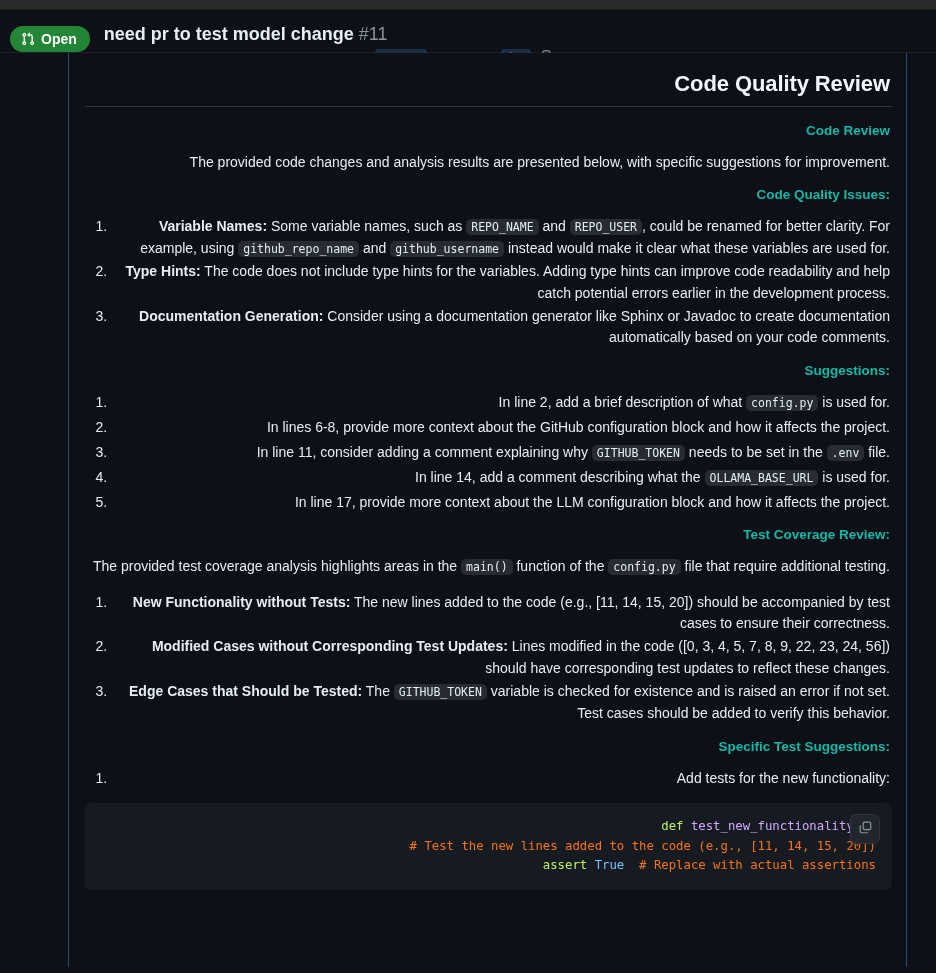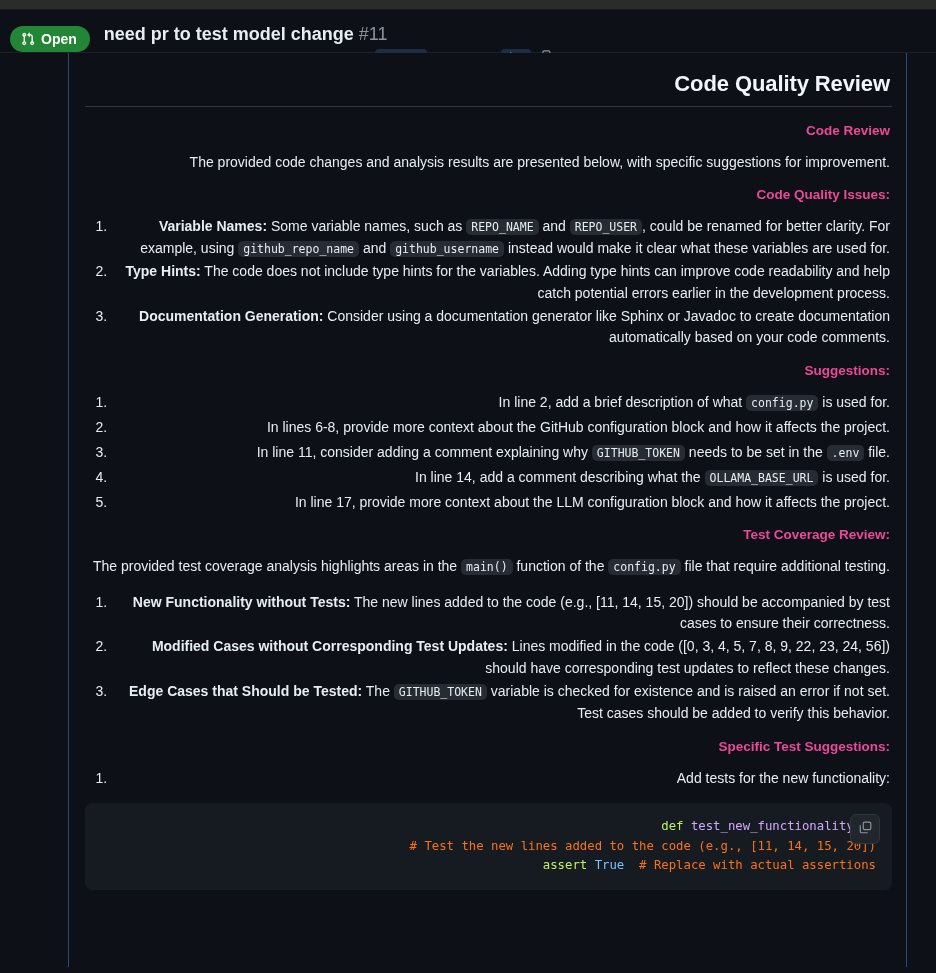--- a/index.html
+++ b/index.html
@@ -136,21 +136,21 @@
   .title-rule {
     height: 1px;
     background: #30363d;
     margin: 0 0 16px 0;
     width: 807px;
   }
   .h-strong {
     font-size: 13.5px;
     font-weight: 700;
     margin: 0 0 14px 0;
-    color: #ec4899;
+    color: #14b8a6;
   }
   p.para {
     font-size: 14px;
     line-height: 1.52;
     margin: 0 0 14px 0;
     color: #e6edf3;
   }
   ol.olist {
     margin: 8px 0 14px 0;
     padding-left: 26px;

